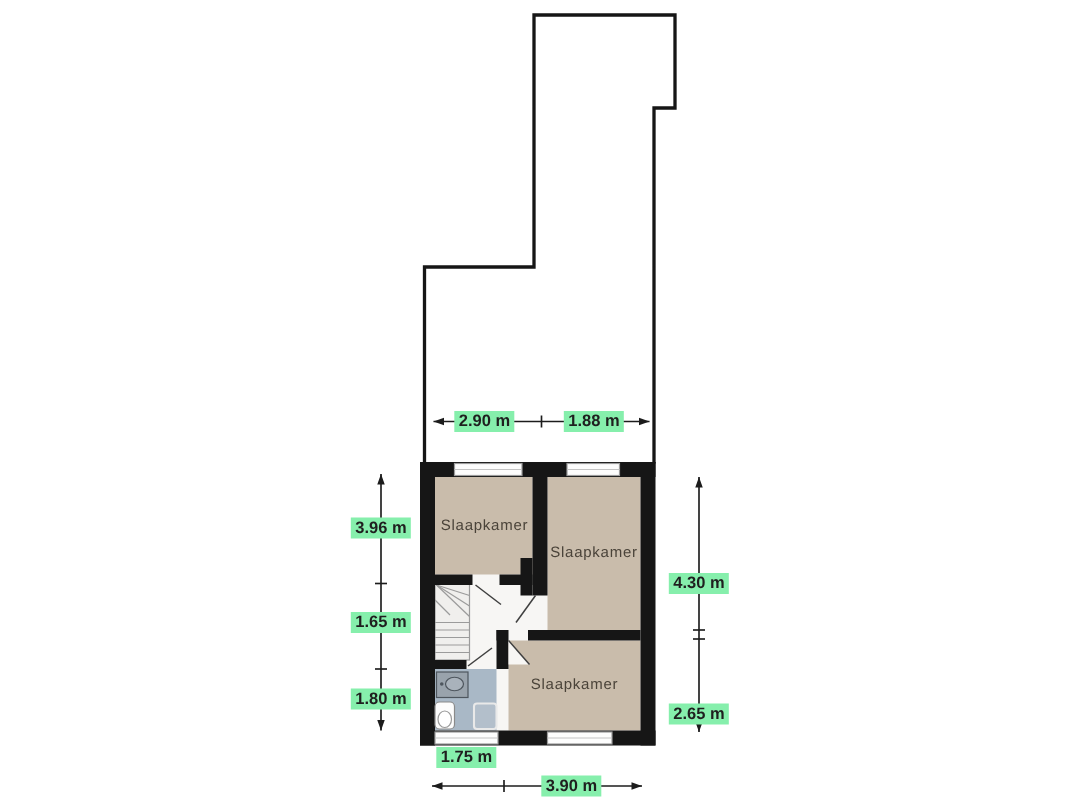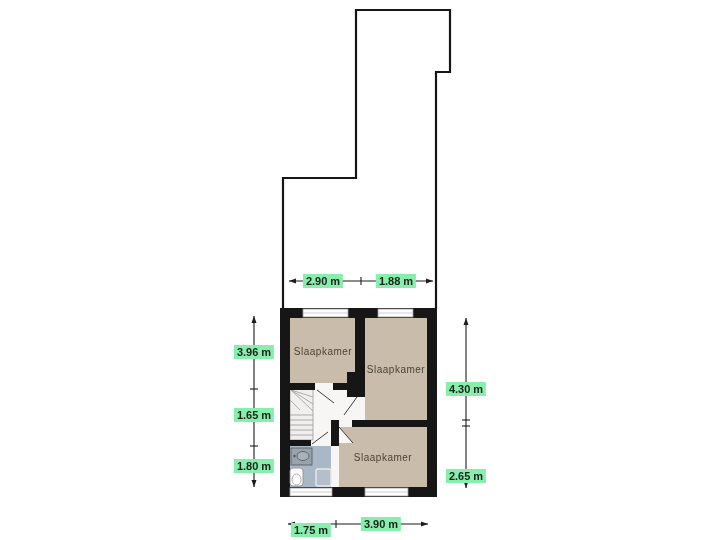--- a/index.html
+++ b/index.html
@@ -112,16 +112,16 @@
   <span class="label room-label" style="left:396px;top:369px;">Slaapkamer</span>
   <span class="label room-label" style="left:383px;top:457px;">Slaapkamer</span>
 
   <span class="label dim" style="left:323px;top:281px;">2.90 m</span>
   <span class="label dim" style="left:396px;top:281px;">1.88 m</span>
   <span class="label dim" style="left:254px;top:352px;">3.96 m</span>
   <span class="label dim" style="left:254px;top:415px;">1.65 m</span>
   <span class="label dim" style="left:254px;top:466px;text-align:right;">1.80 m</span>
   <span class="label dim" style="left:466px;top:370px;margin-top:19px;">4.30 m</span>
   <span class="label dim" style="left:466px;top:476px;">2.65 m</span>
-  <span class="label dim" style="left:311px;top:505px;margin-top:25px;">1.75 m</span>
+  <span class="label dim" style="left:311px;top:505px;">1.75 m</span>
   <span class="label dim" style="left:381px;top:524px;">3.90 m</span>
 
 </div>
 
 </body></html>

